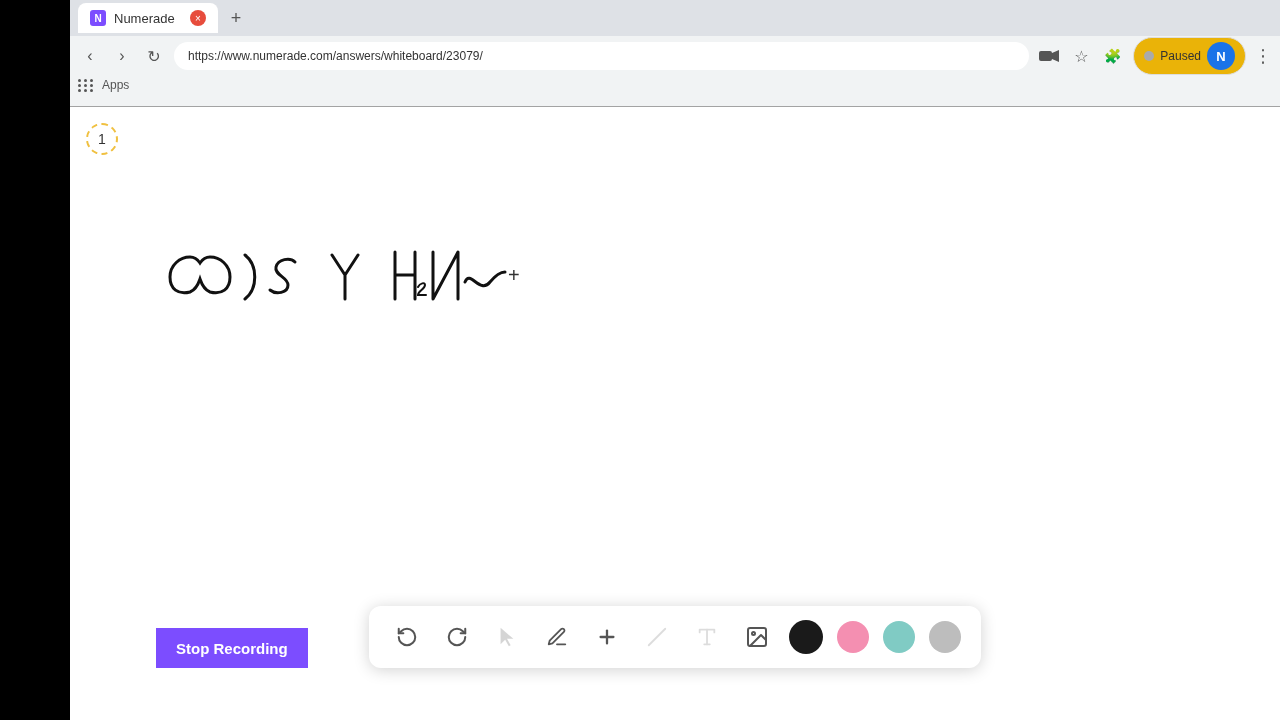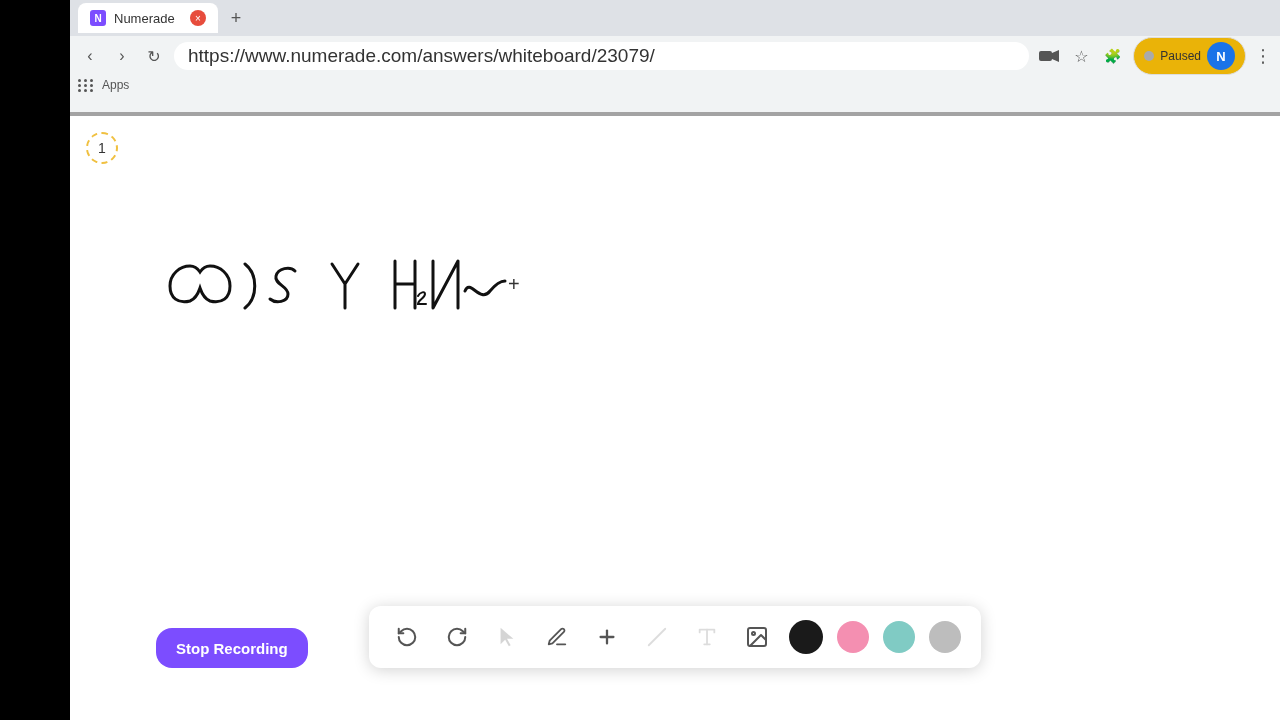--- a/index.html
+++ b/index.html
@@ -99,21 +99,21 @@
       cursor: pointer;
       color: #555;
       font-size: 16px;
     }
 
     .address-bar {
       flex: 1;
       background: #fff;
       border-radius: 20px;
       padding: 10px 14px;
-      font-size: 19px;
+      font-size: 12px;
       color: #333;
       display: flex;
       align-items: center;
       height: 28px;
     }
 
     .paused-badge {
       display: flex;
       align-items: center;
       gap: 6px;
@@ -148,27 +148,27 @@
 
     .more-btn {
       font-size: 18px;
       color: #555;
       cursor: pointer;
     }
 
     
     .apps-bar {
       background: #f1f3f4;
-      padding: 2px 8px 20px 8px;
+      padding: 2px 8px 14px 8px;
       font-size: 12px;
       color: #555;
       display: flex;
       align-items: center;
       gap: 4px;
-      border-bottom: 4px solid #a3a3a3;
+      border-bottom: 1px solid #a3a3a3;
     }
 
     .apps-grid {
       display: grid;
       grid-template-columns: repeat(3, 4px);
       gap: 2px;
       margin-right: 4px;
     }
     .apps-grid span {
       width: 3px;
@@ -242,21 +242,21 @@
     }
 
     
     .stop-recording-btn {
       position: absolute;
       bottom: 52px;
       left: 86px;
       background: #7c4dff;
       color: white;
       border: none;
-      border-radius: 16px;
+      border-radius: 0;
       padding: 12px 20px;
       font-size: 15px;
       font-weight: 600;
       cursor: pointer;
       height: 40px;
       display: flex;
       align-items: center;
       justify-content: center;
     }
 

